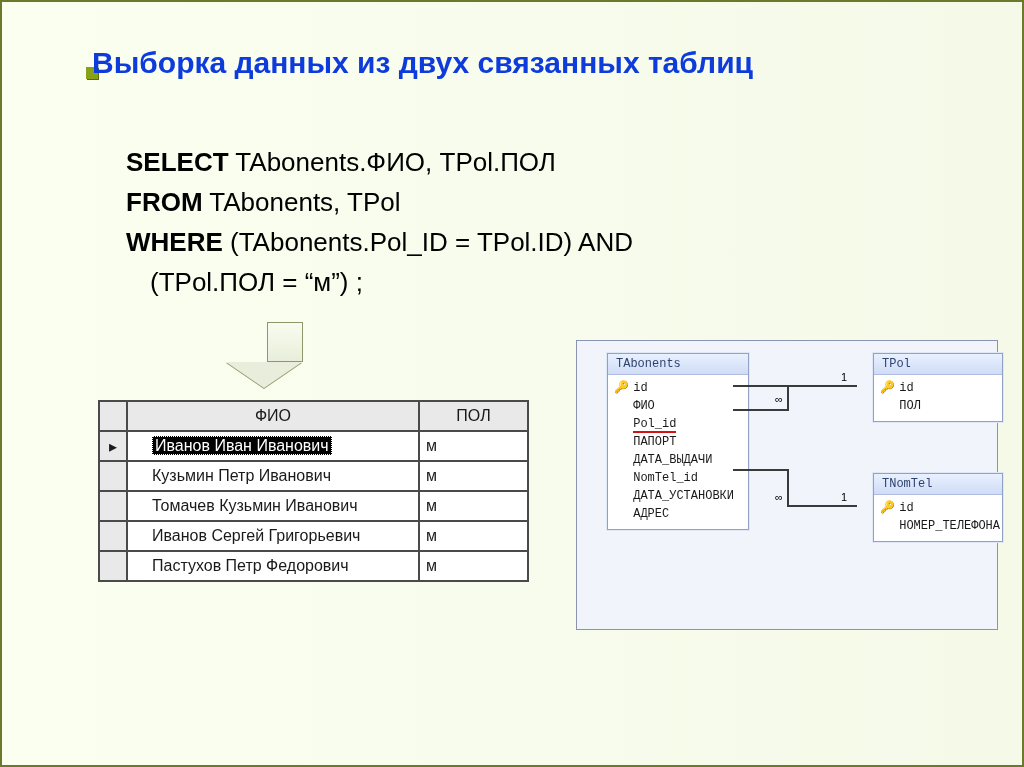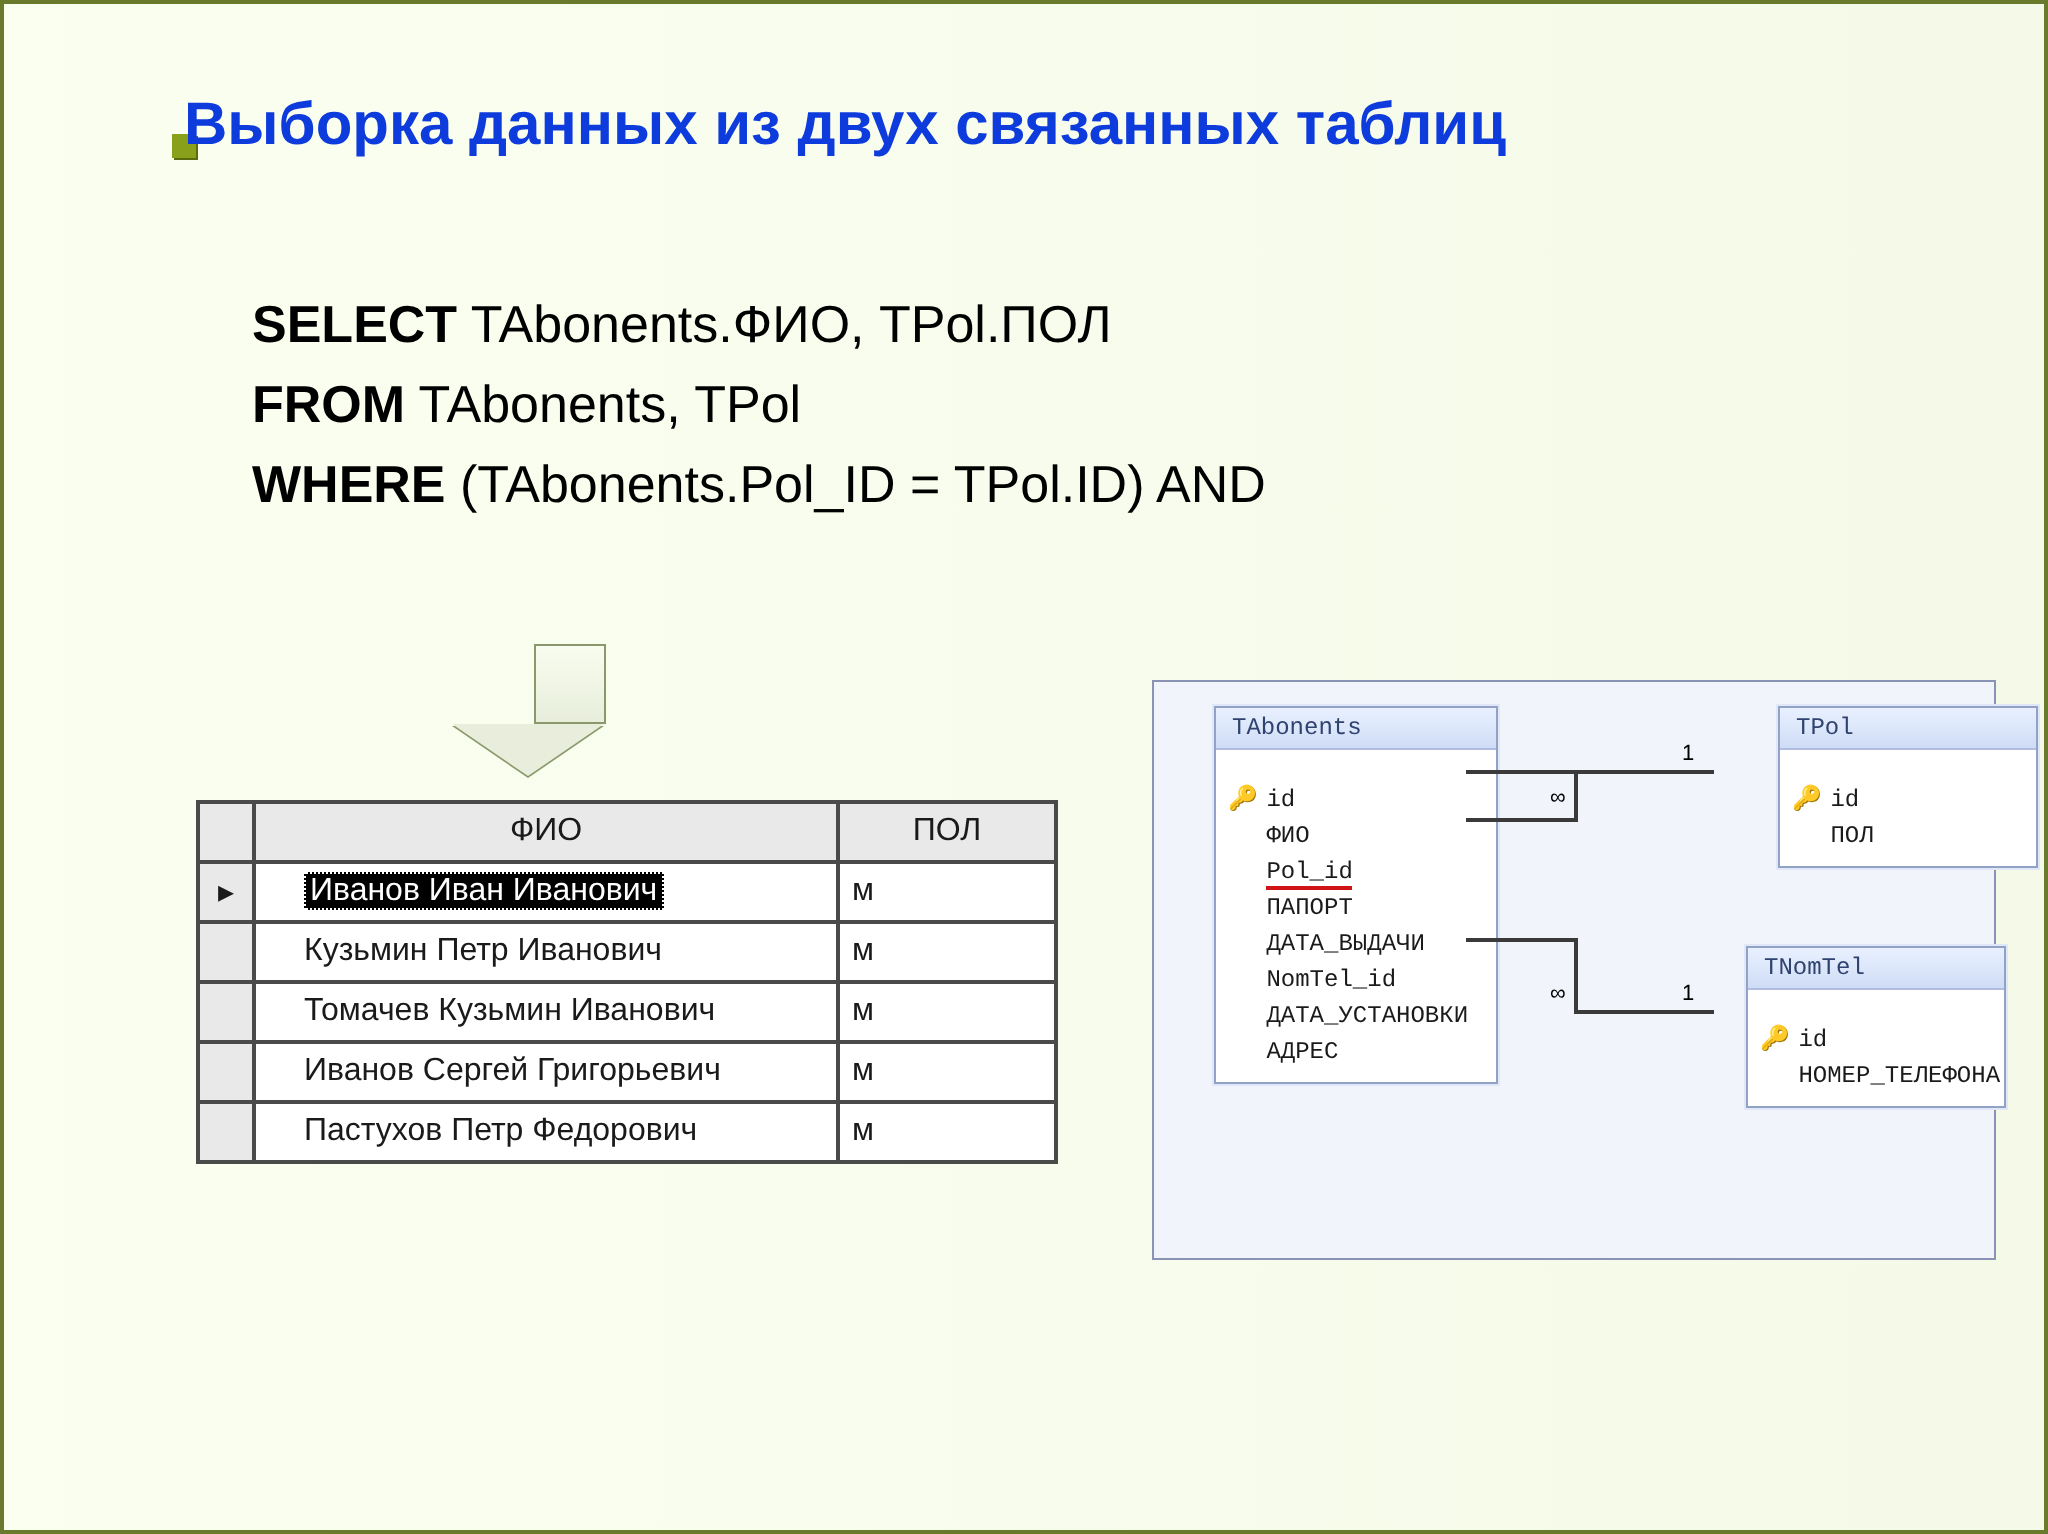--- a/index.html
+++ b/index.html
@@ -126,35 +126,35 @@
     margin-left: 16px;
   }
   .schema-window .titlebar {
     background: linear-gradient(to bottom,#e9f1ff,#cfdcf6);
     border-bottom: 1px solid #b0bde0;
     padding: 3px 8px;
     color: #30426f;
     font-weight: normal;
   }
   .schema-window .body {
-    padding: 16px 6px 6px 6px;
+    padding: 4px 6px 6px 6px;
     line-height: 18px;
   }
   .schema-window .row {
     white-space: nowrap;
   }
   .schema-window .key {
     color: #a68a0a;
     display: inline-block;
     width: 12px;
     text-align: center;
   }
   .schema-window .fk { border-bottom: 2px solid #d01313; }
   .schema-abonents { left: 14px; top: 12px;  width: 140px; }
-  .schema-tpol     { left: 296px; top: 12px; width: 128px; }
+  .schema-tpol     { left: 280px; top: 12px; width: 128px; }
   .schema-tnomtel  { left: 280px; top: 132px; width: 128px; }
   .schema-link {
     position: absolute;
     background: #3a3a3a;
     height: 2px;
   }
   .link-label {
     position: absolute;
     font-size: 11px;
     font-family: Tahoma, Arial, sans-serif;
@@ -170,20 +170,23 @@
 
   <div class="sql-block">
     <div>
       <span class="kw">SELECT</span><span> TAbonents.ФИО, TPol.ПОЛ</span>
     </div>
     <div>
       <span class="kw">FROM</span><span> TAbonents, TPol</span>
     </div>
     <div>
       <span class="kw"> WHERE</span><span> (TAbonents.Pol_ID = TPol.ID) AND</span>
+    </div>
+    <div style="padding-left:44px;">
+      <span>(TPol.ПОЛ = “м”) ;</span>
     </div>
   </div>
 
   <div class="arrow-block">
     <div class="shaft"></div>
     <div class="head"></div>
   </div>
 
   <table class="result-table">
     <tbody>

